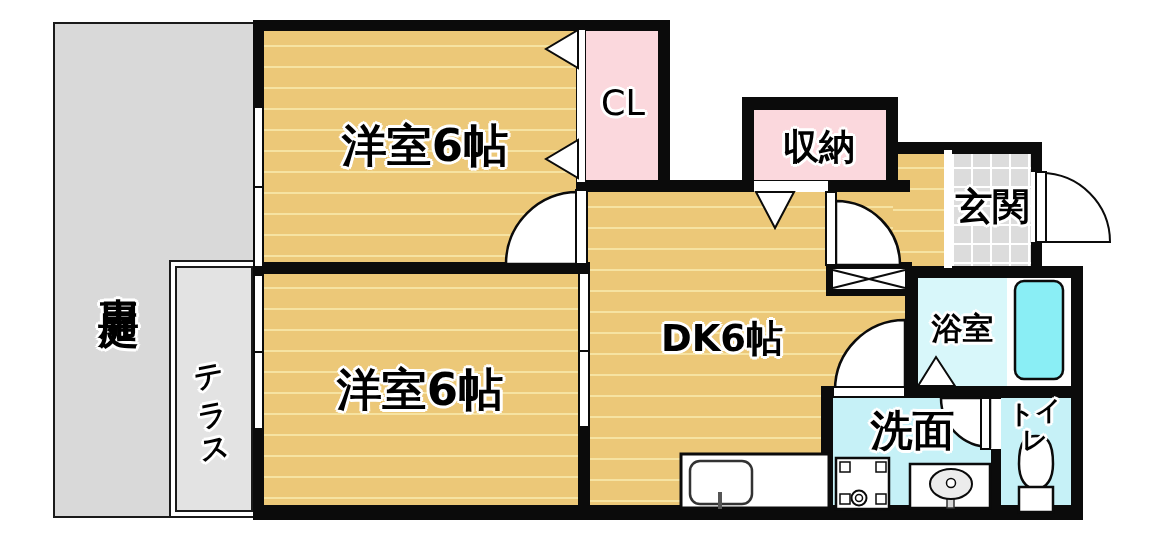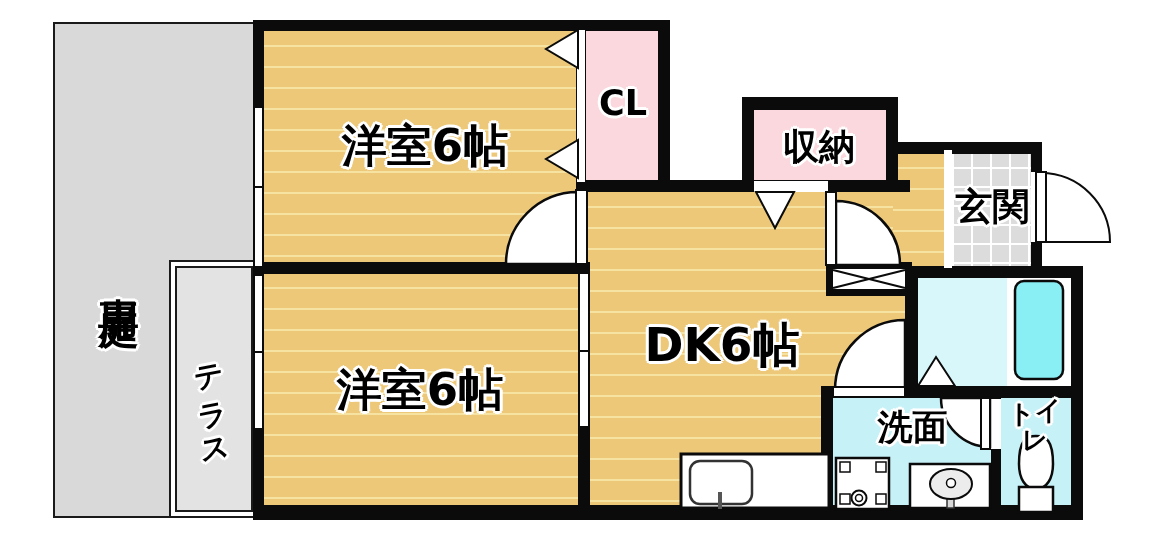--- a/index.html
+++ b/index.html
@@ -134,20 +134,21 @@
     <rect x="1015" y="281" width="48" height="98" rx="9" fill="#8aeef5" stroke="#0b0b0b" stroke-width="2.5"></rect>
 
     <path d="M1019,464 C1019,440 1026,436 1036,436 C1046,436 1053,440 1053,464 C1053,478 1047,489 1036,489 C1025,489 1019,478 1019,464 Z" fill="#fff" stroke="#0b0b0b" stroke-width="2.5"></path>
     <rect x="1019" y="487" width="34" height="25" fill="#fff" stroke="#0b0b0b" stroke-width="2.5"></rect>
   </svg>
 
   <div class="label vert" style="left:97px;top:186px;height:170px;font-size:41px;">専用庭</div>
   <div class="label vert" style="left:196px;top:344px;height:115px;font-size:29px;transform:rotate(-11deg) skewX(-6deg);">テラス</div>
   <div class="label" style="left:265px;top:122px;width:320px;font-size:45px;">洋室6帖</div>
   <div class="label" style="left:260px;top:366px;width:320px;font-size:45px;">洋室6帖</div>
-  <div class="label" style="left:582px;top:320px;width:280px;font-size:47px;">DK6帖</div>
-  <div class="label" style="left:581px;top:85px;width:84px;font-size:35px;font-weight:bold;text-align:center;">CL</div>
+  <div class="label" style="left:582px;top:320px;width:280px;font-size:37px;">DK6帖</div>
+  <div class="label" style="left:581px;top:85px;width:84px;font-size:35px;font-weight:normal;text-align:center;">CL</div>
   <div class="label" style="left:930px;top:188px;width:125px;font-size:37px;">玄関</div>
   <div class="label" style="left:748px;top:128px;width:142px;font-size:36px;">収納</div>
-  <div class="label" style="left:845px;top:409px;width:135px;font-size:35px;">洗面</div>
+  <div class="label" style="left:905px;top:312px;width:115px;font-size:31px;">浴室</div>
+  <div class="label" style="left:845px;top:409px;width:135px;font-size:42px;">洗面</div>
   <div class="label" style="left:996px;top:399px;width:78px;font-size:26px;transform:rotate(-6deg) skewX(-6deg);">トイレ</div>
 
 </div>
 
 </body></html>

